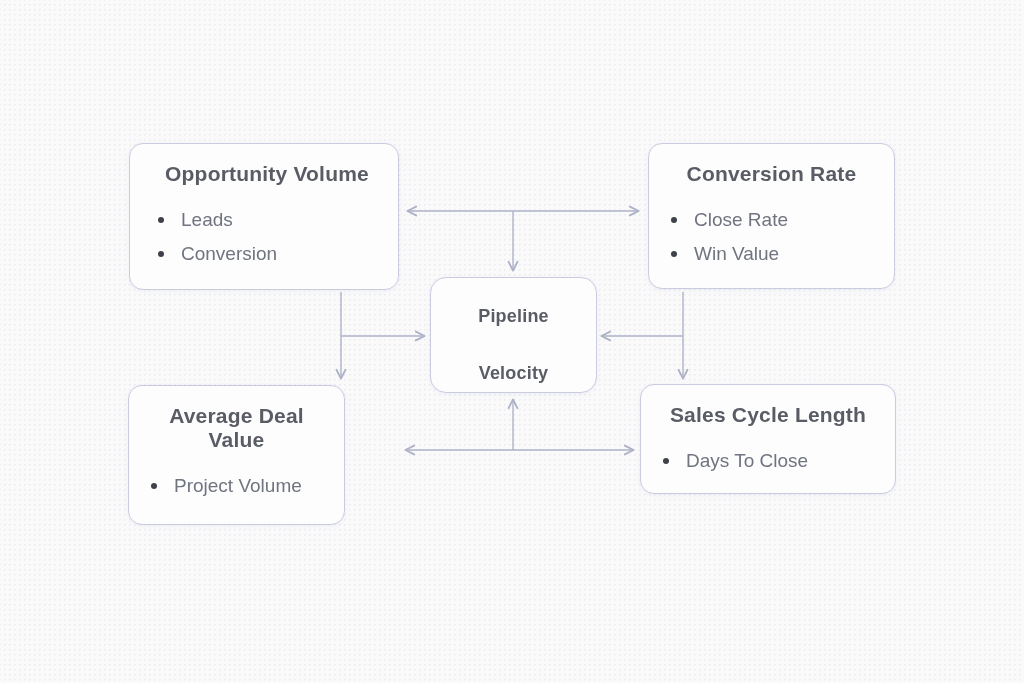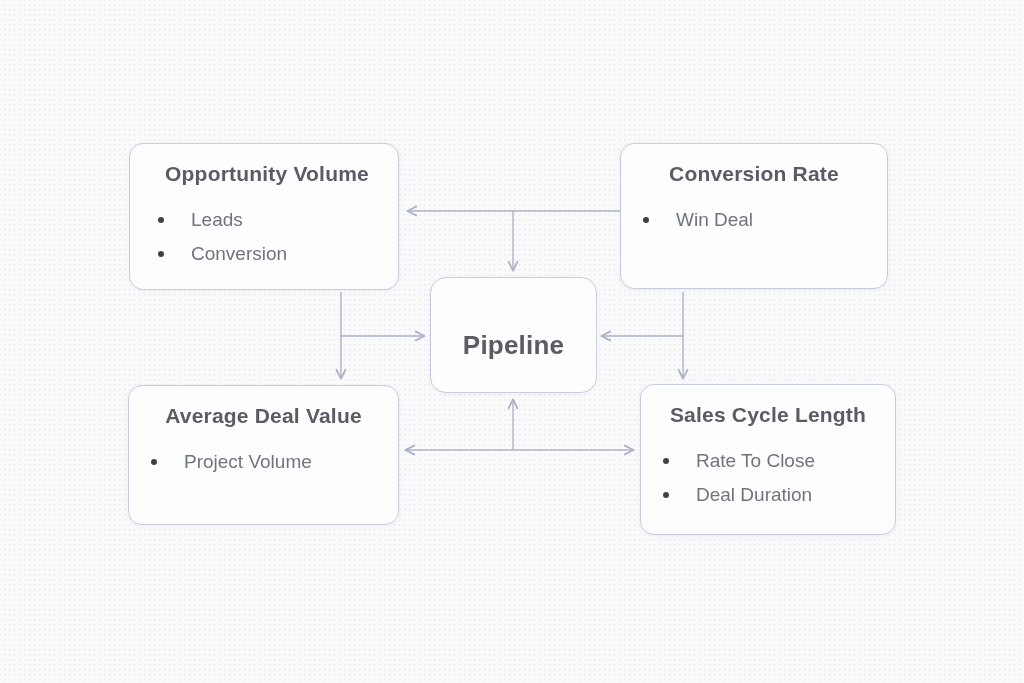--- a/index.html
+++ b/index.html
@@ -43,47 +43,47 @@
     color: var(--title-text);
     margin-top: 3px;
   }
   .node ul {
     list-style: none;
     margin-top: 17px;
   }
   .node li {
     display: flex;
     align-items: center;
-    gap: 27px;
+    gap: 17px;
     height: 34px;
     font-size: 19px;
     color: var(--item-text);
   }
   .dot {
     flex: 0 0 auto;
     width: 6px;
     height: 6px;
     border-radius: 50%;
     background: var(--bullet);
   }
   .node-top-left     { left: 129px; top: 143px; width: 270px; height: 147px; padding-left: 28px; }
-  .node-top-right    { left: 620px; top: 143px; width: 268px; height: 146px; }
-  .node-bottom-left  { left: 128px; top: 385px; width: 271px; height: 140px; }
-  .node-bottom-right { left: 640px; top: 384px; width: 256px; height: 151px; }
+  .node-top-right    { left: 648px; top: 143px; width: 247px; height: 146px; }
+  .node-bottom-left  { left: 128px; top: 385px; width: 217px; height: 140px; }
+  .node-bottom-right { left: 640px; top: 384px; width: 256px; height: 110px; }
   .node-center {
     left: 430px; top: 277px; width: 167px; height: 116px;
     border-radius: 16px;
     display: flex;
     flex-direction: column;
     align-items: center;
     justify-content: center;
     padding: 0;
   }
   .node-center .center-line {
-    font-size: 26px;
+    font-size: 18px;
     font-weight: 700;
     line-height: 37px;
     color: var(--title-text);
     letter-spacing: 0.2px;
     margin-top: 20px;
   }
   svg.connectors {
     position: absolute;
     left: 0; top: 0;
     width: 1024px;
@@ -136,46 +136,47 @@
         <span>Conversion</span>
       </li>
     </ul>
   </div>
 
   <div class="node node-top-right">
     <h2>Conversion Rate</h2>
     <ul>
       <li>
         <span class="dot"></span>
-        <span>Win Deal</span>
+        <span>Close Rate</span>
+      </li>
+      <li>
+        <span class="dot"></span>
+        <span>Win Value</span>
       </li>
     </ul>
   </div>
 
   <div class="node node-center">
     <div class="center-line">Pipeline</div>
+    <div class="center-line">Velocity</div>
   </div>
 
   <div class="node node-bottom-left">
     <h2>Average Deal Value</h2>
     <ul>
       <li>
         <span class="dot"></span>
         <span>Project Volume</span>
       </li>
     </ul>
   </div>
 
   <div class="node node-bottom-right">
     <h2>Sales Cycle Length</h2>
     <ul>
       <li>
         <span class="dot"></span>
-        <span>Rate To Close</span>
-      </li>
-      <li>
-        <span class="dot"></span>
-        <span>Deal Duration</span>
+        <span>Days To Close</span>
       </li>
     </ul>
   </div>
 
 </div>
 
 </body></html>

